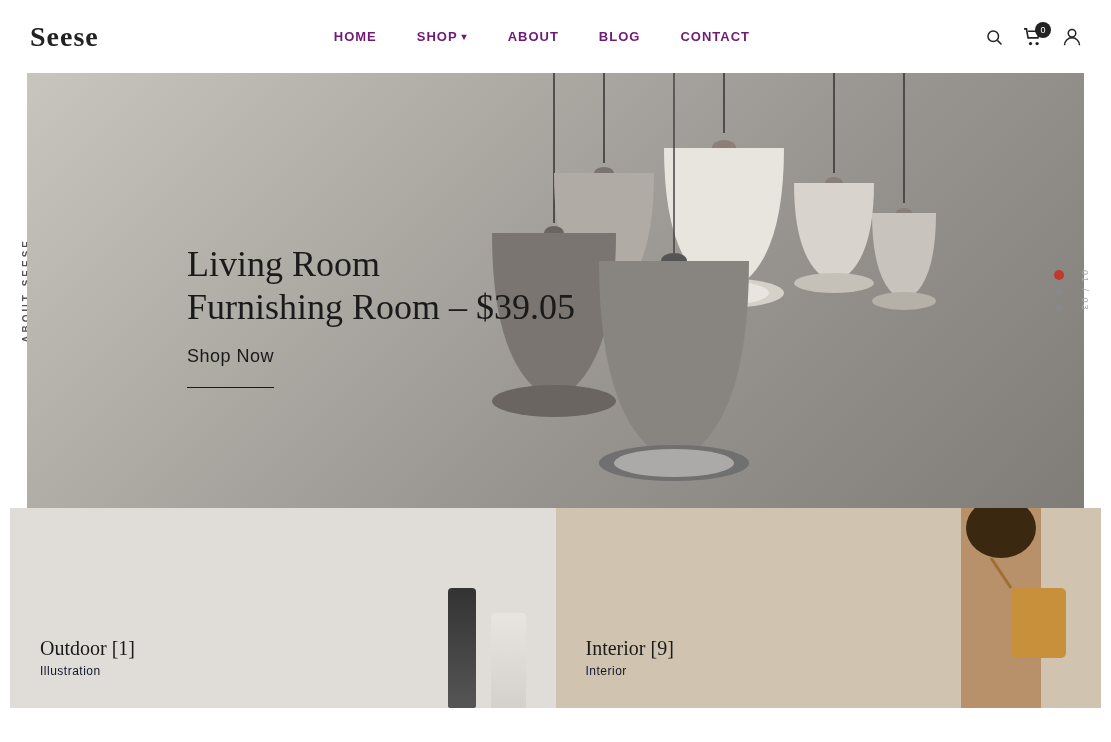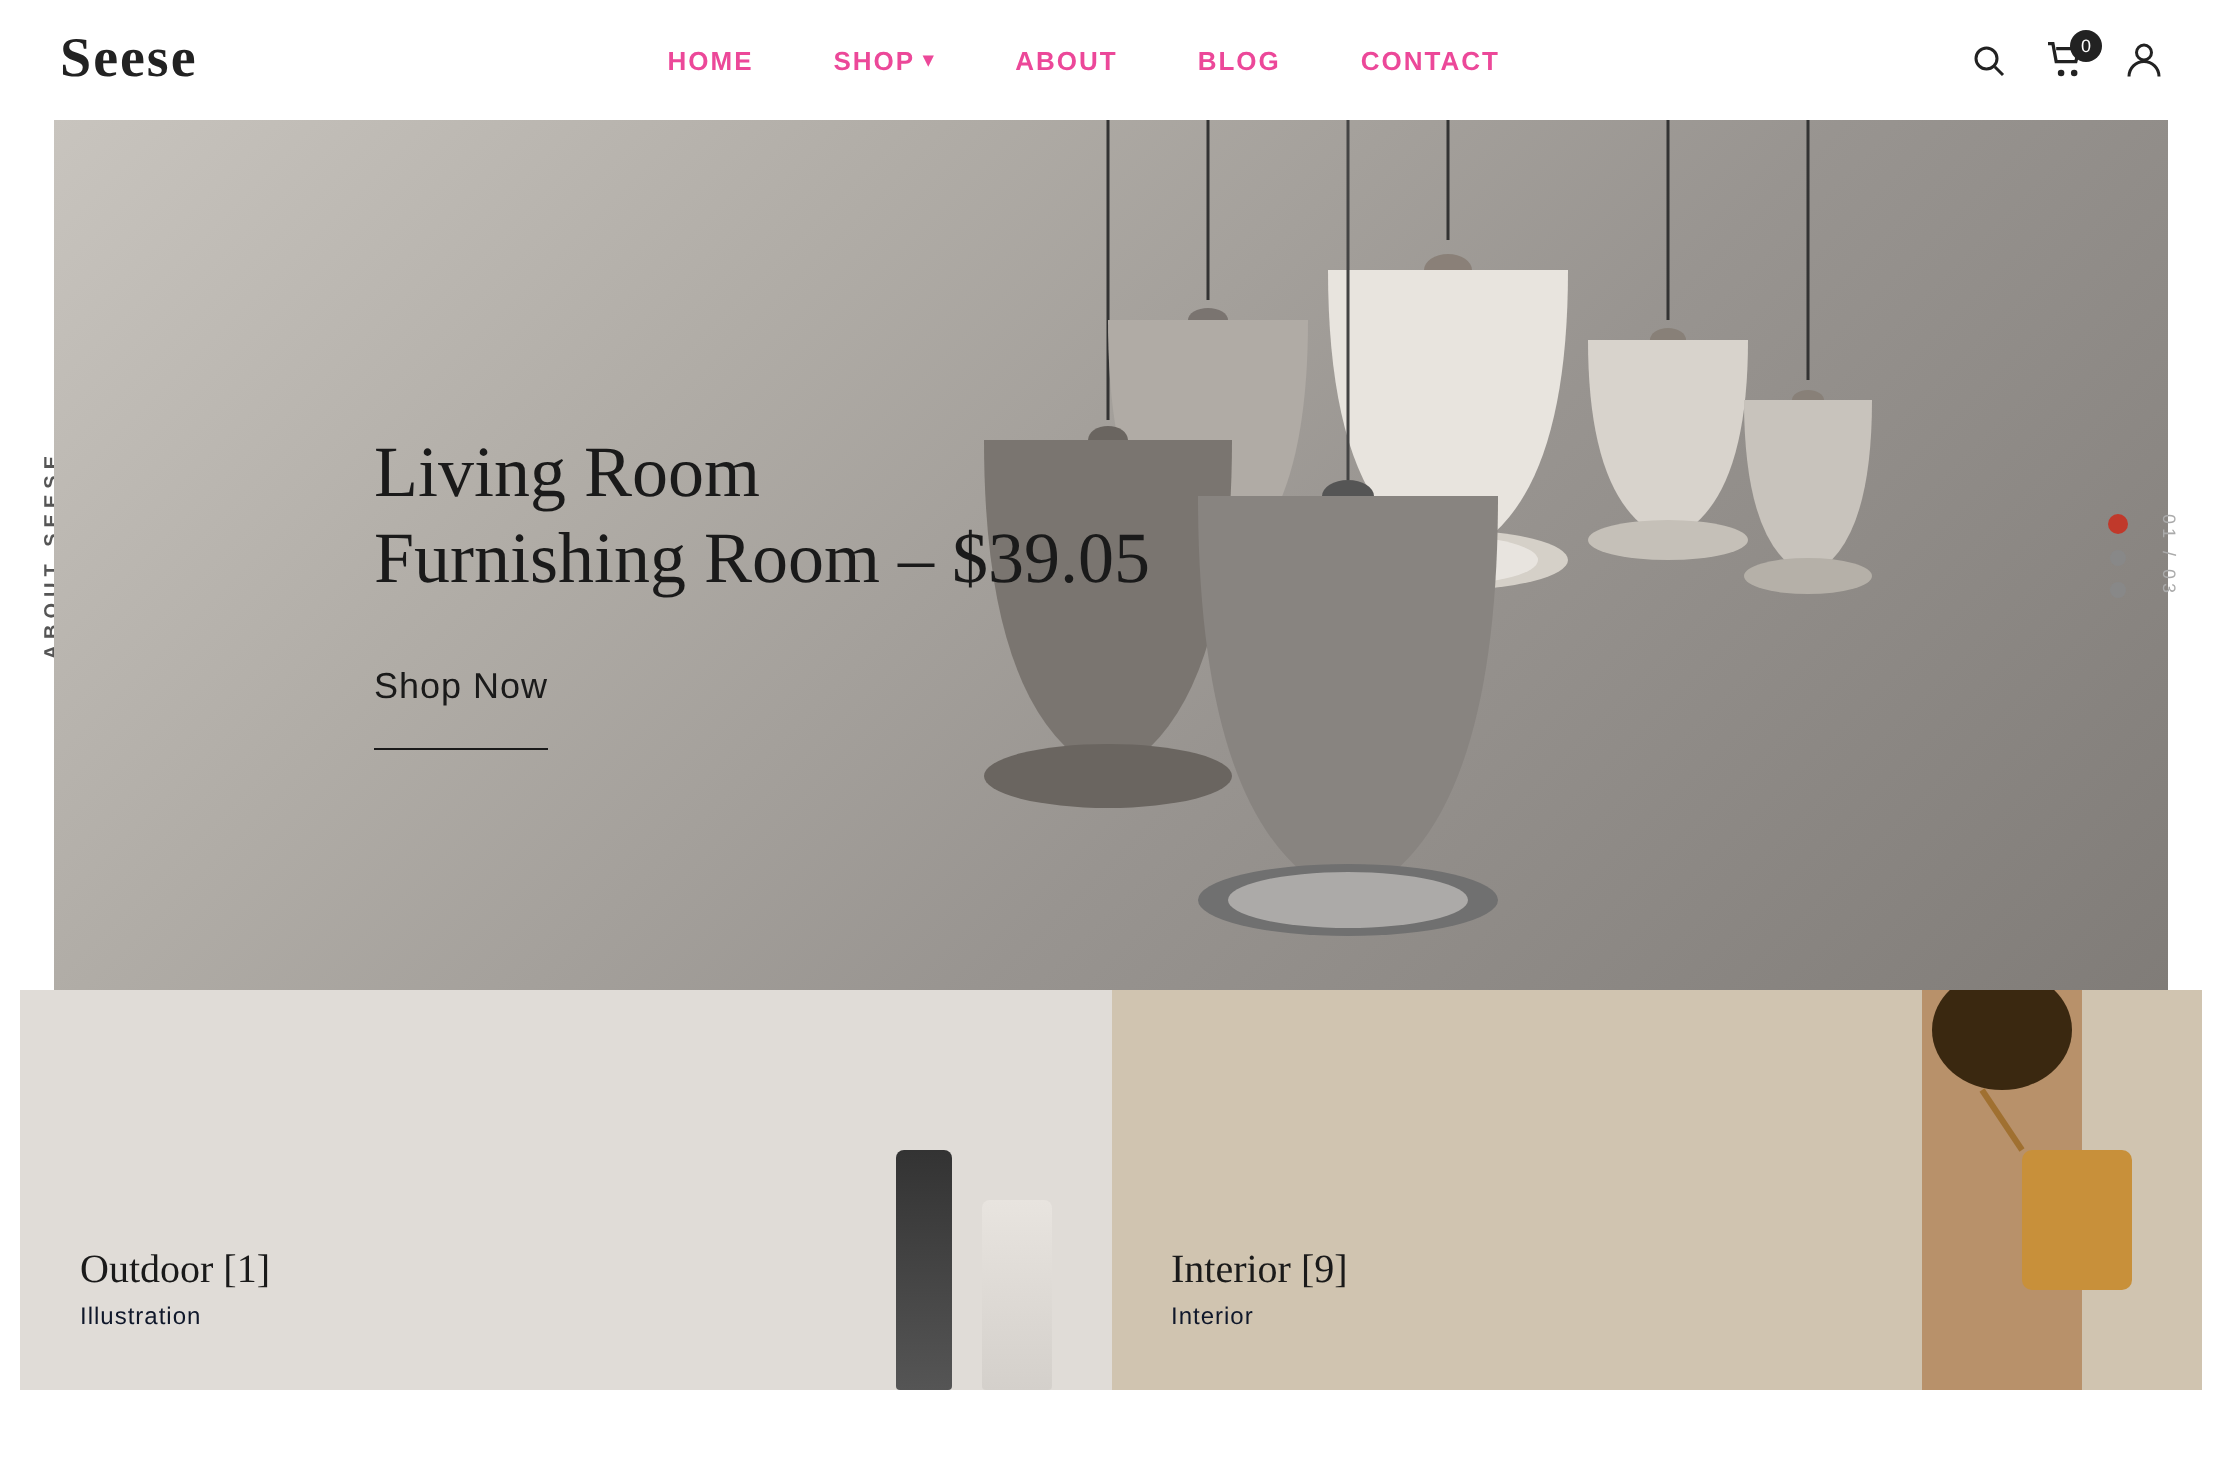--- a/index.html
+++ b/index.html
@@ -4,21 +4,21 @@
   <style>
     * { margin: 0; padding: 0; box-sizing: border-box; }
     body { font-family: 'Georgia', serif; background: #fff; width: 1111px; overflow-x: hidden; }
 
     
     header {
       display: flex;
       align-items: center;
       justify-content: space-between;
       padding: 0 30px;
-      height: 60px;
+      height: 73px;
       background: #fff;
       position: relative;
       z-index: 10;
     }
     .logo {
       font-family: 'Georgia', serif;
       font-size: 28px;
       font-weight: bold;
       color: #222;
       letter-spacing: 1px;
@@ -26,21 +26,21 @@
     nav {
       display: flex;
       align-items: center;
       gap: 40px;
     }
     nav a {
       text-decoration: none;
       font-family: Arial, sans-serif;
       font-size: 13px;
       font-weight: 600;
-      color: #ec4899;
+      color: #701a75;
       letter-spacing: 1px;
       text-transform: uppercase;
     }
     nav .shop-link {
       display: flex;
       align-items: center;
       gap: 4px;
     }
     nav .shop-link .chevron {
       font-size: 10px;
@@ -109,21 +109,21 @@
       position: absolute;
       left: 160px;
       bottom: 120px;
     }
     .hero-title {
       font-family: 'Georgia', serif;
       font-size: 36px;
       font-weight: normal;
       color: #1a1a1a;
       line-height: 1.2;
-      margin-bottom: 32px;
+      margin-bottom: 17px;
     }
     .shop-now-btn {
       display: inline-block;
       font-family: Arial, sans-serif;
       font-size: 18px;
       color: #1a1a1a;
       text-decoration: none;
       border-bottom: 1px solid #1a1a1a;
       padding-bottom: 20px;
       letter-spacing: 0.5px;

